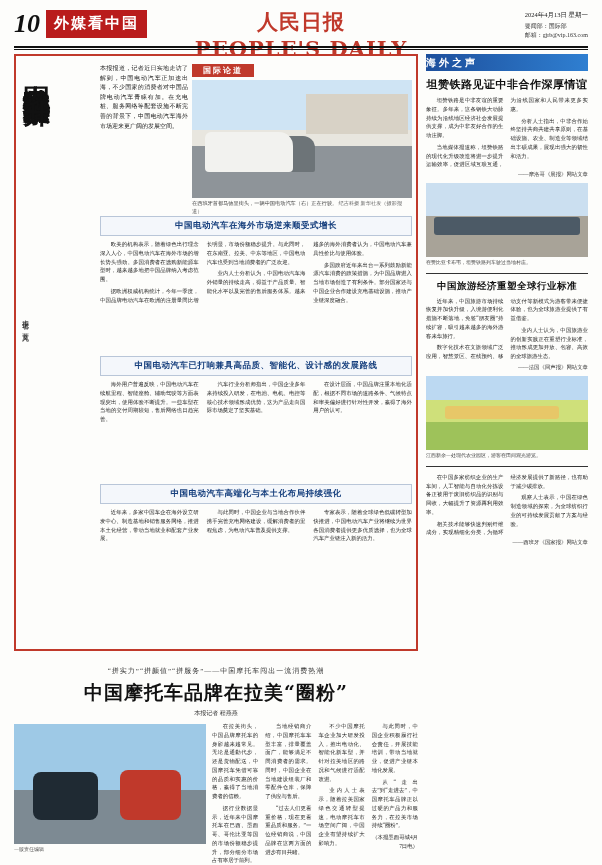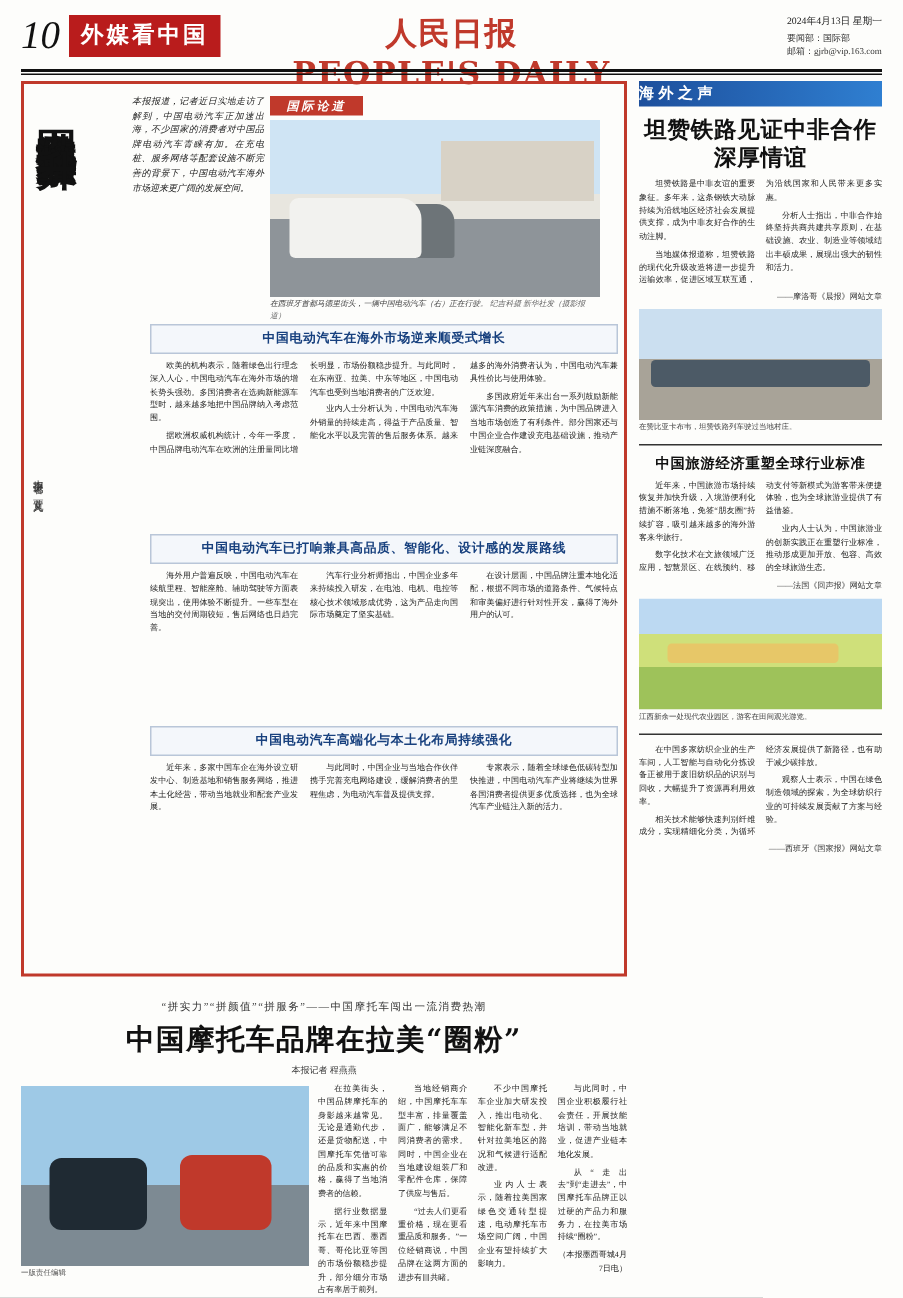--- a/index.html
+++ b/index.html
@@ -4,21 +4,21 @@
 <style>
   html,body{margin:0;padding:0;background:#b9b9b9;}
   body{font-family:"Liberation Serif",serif;}
   .page{
     position:relative;width:602px;height:865px;background:#fdfdfb;margin:0 auto;
     overflow:hidden;
   }
   
   .masthead{position:absolute;left:14px;top:10px;width:574px;height:36px;}
   .mh-left{position:absolute;left:0;top:0;display:flex;align-items:center;}
-  .pagenum{font-family:"Liberation Serif",serif;font-size:26px;font-weight:normal;font-style:italic;color:#111;line-height:1;padding-right:6px;}
+  .pagenum{font-family:"Liberation Serif",serif;font-size:26px;font-weight:bold;font-style:italic;color:#111;line-height:1;padding-right:6px;}
   .section-tag{background:#b91c1c;color:#fff;font-family:"DejaVu Sans",sans-serif;font-weight:bold;font-size:15px;letter-spacing:2px;padding:4px 8px 5px 8px;}
   .mh-center{position:absolute;left:50%;top:-2px;transform:translateX(-50%);text-align:center;}
   .paper-title{font-family:"DejaVu Serif",serif;font-weight:bold;font-size:21px;letter-spacing:1px;color:#c0392b;}
   .mh-right{position:absolute;right:0;top:0;text-align:left;font-size:6px;color:#333;line-height:1.5;}
   .mh-right .dt{font-size:6.5px;color:#222;margin-bottom:2px;}
   .rule{position:absolute;left:14px;top:46px;width:574px;border-top:2px solid #111;}
   .rule2{position:absolute;left:14px;top:49px;width:574px;border-top:1px solid #111;}
 
   
   .body{position:absolute;left:14px;top:54px;width:574px;height:800px;}
@@ -31,39 +31,39 @@
     writing-mode:vertical-rl;text-orientation:upright;
     font-family:"DejaVu Serif",serif;font-weight:bold;font-size:27px;line-height:1.06;
     letter-spacing:1px;color:#111;height:100%;
   }
   .v-head .byline{
     position:absolute;left:-2px;top:250px;writing-mode:vertical-rl;text-orientation:upright;
     font-size:7px;color:#333;letter-spacing:1px;
   }
 
   
-  .lead-row{position:absolute;left:72px;top:8px;width:312px;height:152px;font-style:italic;}
+  .lead-row{position:absolute;left:84px;top:8px;width:312px;height:152px;}
   .lead-text{position:absolute;left:0;top:0;width:88px;height:150px;font-size:6px;line-height:1.6;color:#222;text-align:justify;}
   .lead-label{position:absolute;left:92px;top:0;width:62px;height:13px;background:#c0392b;color:#fff;font-size:8px;font-weight:bold;letter-spacing:2px;text-align:center;line-height:13px;}
   .lead-photo{position:absolute;left:92px;top:16px;width:220px;height:118px;overflow:hidden;border:0;}
   .cap{position:absolute;left:92px;top:136px;width:220px;font-size:5.2px;color:#444;line-height:1.5;}
   .cap .credit{color:#666;}
 
   .cols3{column-count:3;column-gap:8px;font-size:5.4px;line-height:1.62;color:#1d1d1d;text-align:justify;}
   .seg{position:absolute;left:84px;width:312px;}
   .seg p{margin:0 0 3px 0;text-indent:2em;}
 
   .box-head{
     border:1px solid #b9c6d8;background:#f4f7fb;color:#17407e;font-weight:bold;
     font-size:8.5px;text-align:center;padding:3px 0;letter-spacing:0.5px;margin-bottom:4px;
   }
 
   
   .rc-banner{width:100%;height:17px;background:linear-gradient(90deg,#1d4f9c,#2f7fd1);color:#fff;font-weight:bold;font-size:10px;letter-spacing:3px;text-align:left;line-height:17px;}
-  .rc-title{text-align:center;font-weight:bold;font-size:15px;color:#111;margin:6px 0 4px 0;letter-spacing:0.5px;}
+  .rc-title{text-align:center;font-weight:bold;font-size:11px;color:#111;margin:6px 0 4px 0;letter-spacing:0.5px;}
   .rc-title.sm{font-size:9.5px;}
   .rc-text{font-size:5.4px;line-height:1.62;color:#1d1d1d;text-align:justify;column-count:2;column-gap:7px;}
   .rc-text p{margin:0 0 3px 0;text-indent:2em;}
   .rc-sign{text-align:right;font-size:5.4px;color:#333;margin-top:2px;}
   .rc-photo{width:100%;height:74px;overflow:hidden;margin-top:5px;}
   .rc-cap{font-size:5px;color:#444;line-height:1.5;margin-top:2px;text-align:justify;}
   .hr-s{border-top:1px solid #333;margin:6px 0;}
 
   
   .bottom{position:absolute;left:0;top:612px;width:404px;}

